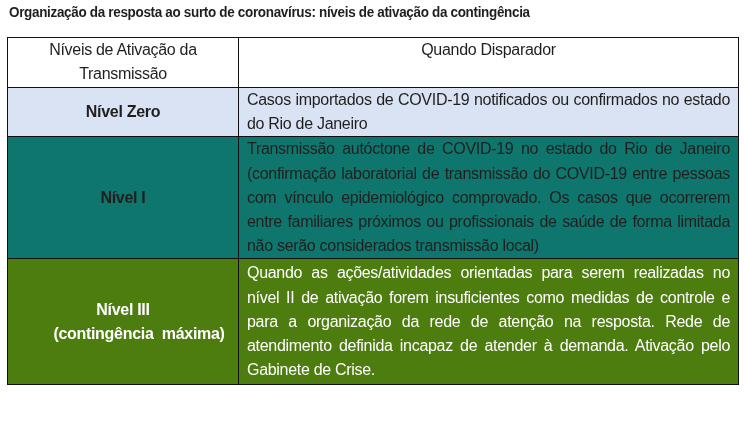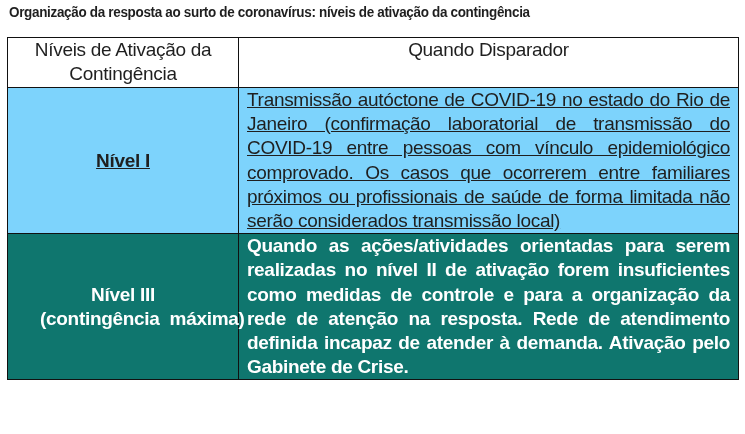--- a/index.html
+++ b/index.html
@@ -32,21 +32,21 @@
       top: 37px;
       width: 731px;
       border-collapse: collapse;
       table-layout: fixed;
     }
     table.grid td, table.grid th {
       border: 1.5px solid #111;
       padding: 0;
       vertical-align: middle;
       color: #1f1f1f;
-      font-size: 19px;
+      font-size: 16px;
       line-height: 24.2px;
       letter-spacing: -0.3px;
     }
     col.c1 { width: 231px; }
     col.c2 { width: 500px; }
     th {
       font-weight: normal;
       text-align: center;
       vertical-align: top !important;
       background: #ffffff;
@@ -63,47 +63,55 @@
     .evt {
       text-align: justify;
       text-align-last: left;
       padding-left: 8px !important;
       padding-right: 8px !important;
     }
     .evt span.txt {
       display: block;
     }
     tr.r0 td { background: #dae3f3; }
-    tr.r1 td { background: #7dd3fc; text-decoration: underline; }
+    tr.r1 td { background: #0f766e; }
     tr.r2 td { background: #8faadc; }
-    tr.r3 td { background: #0f766e; color: #ffffff; font-weight: bold; }
+    tr.r3 td { background: #4d7c0f; color: #ffffff; }
     tr.r0 { height: 49px; }
     tr.r1 { height: 121px; }
     tr.r2 { height: 45px; }
     tr.r3 { height: 126px; }
   </style>
 </head>
 <body>
 
 <div class="title">Organização da resposta ao surto de coronavírus: níveis de ativação da contingência</div>
 
 <table class="grid">
   <colgroup>
     <col class="c1">
     <col class="c2">
   </colgroup>
   <tbody>
       <tr class="hdr-row">
     <th class="hdr-cell">
       <div>Níveis de Ativação da</div>
-      <div>Contingência</div>
+      <div>Transmissão</div>
     </th>
     <th class="hdr-cell">
       <div>Quando Disparador</div>
     </th>
+  </tr>
+  <tr class="r0">
+    <td class="lvl">
+      <div>Nível Zero</div>
+    </td>
+    <td class="evt">
+      <span class="txt">Casos importados de COVID-19 notificados ou confirmados no estado do Rio de Janeiro</span>
+    </td>
   </tr>
   <tr class="r1">
     <td class="lvl">
       <div>Nível I</div>
     </td>
     <td class="evt">
       <span class="txt">Transmissão autóctone de COVID-19 no estado do Rio de Janeiro (confirmação laboratorial de transmissão do COVID-19 entre pessoas com vínculo epidemiológico comprovado. Os casos que ocorrerem entre familiares próximos ou profissionais de saúde de forma limitada não serão considerados transmissão local)</span>
     </td>
   </tr>
   <tr class="r3">

